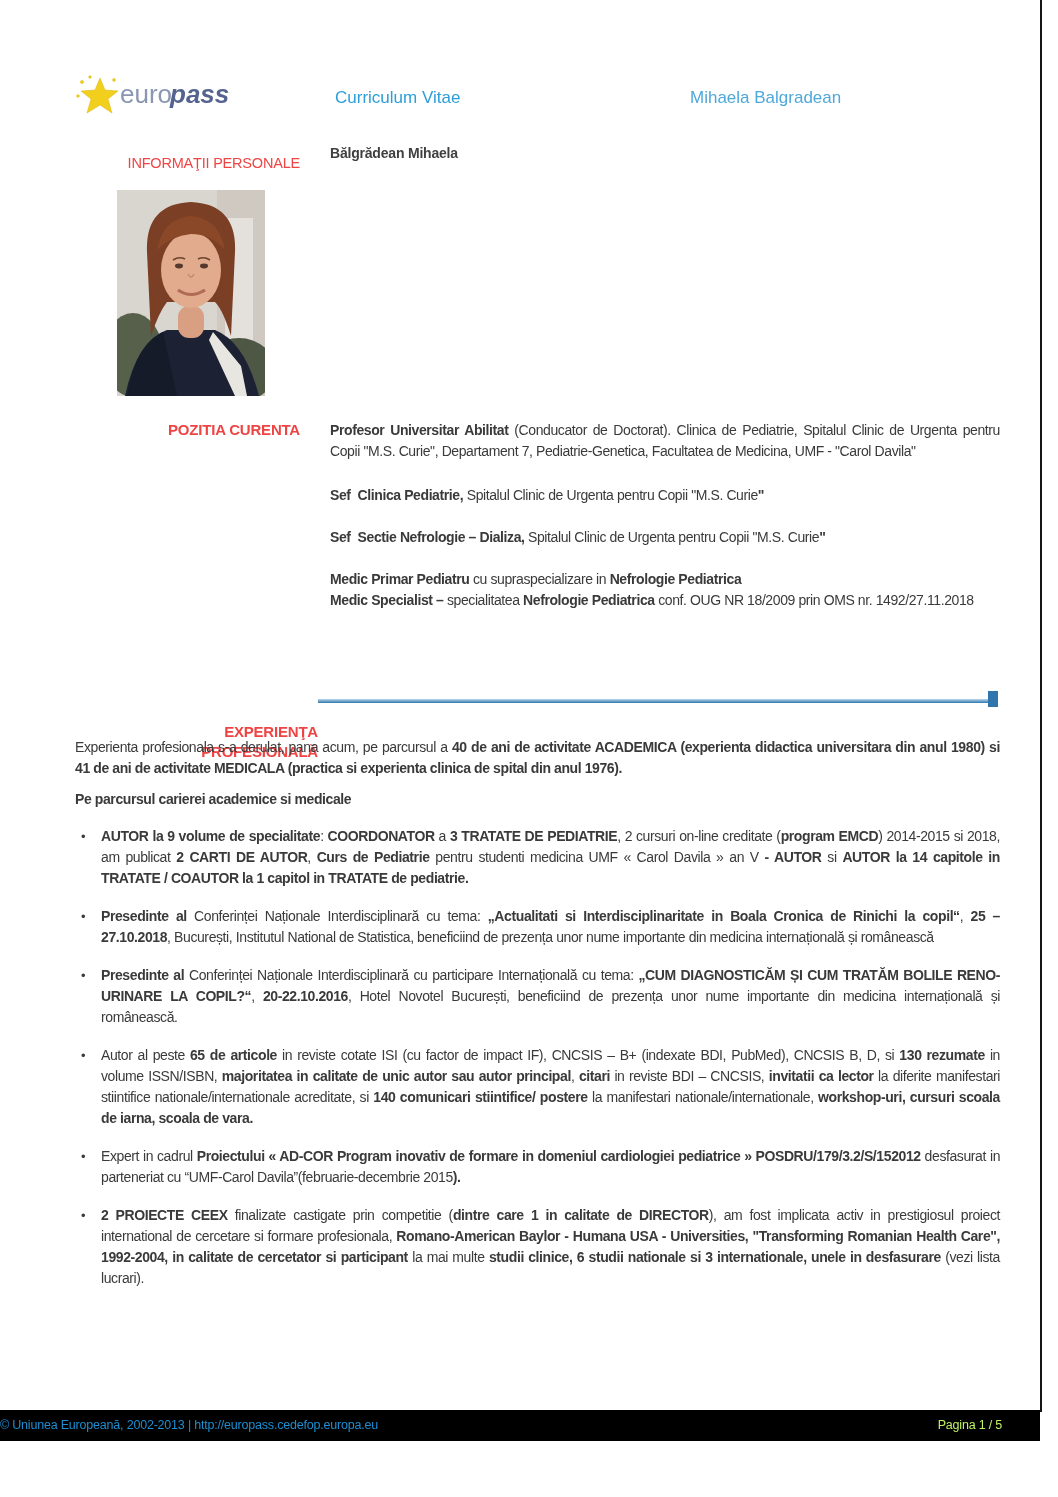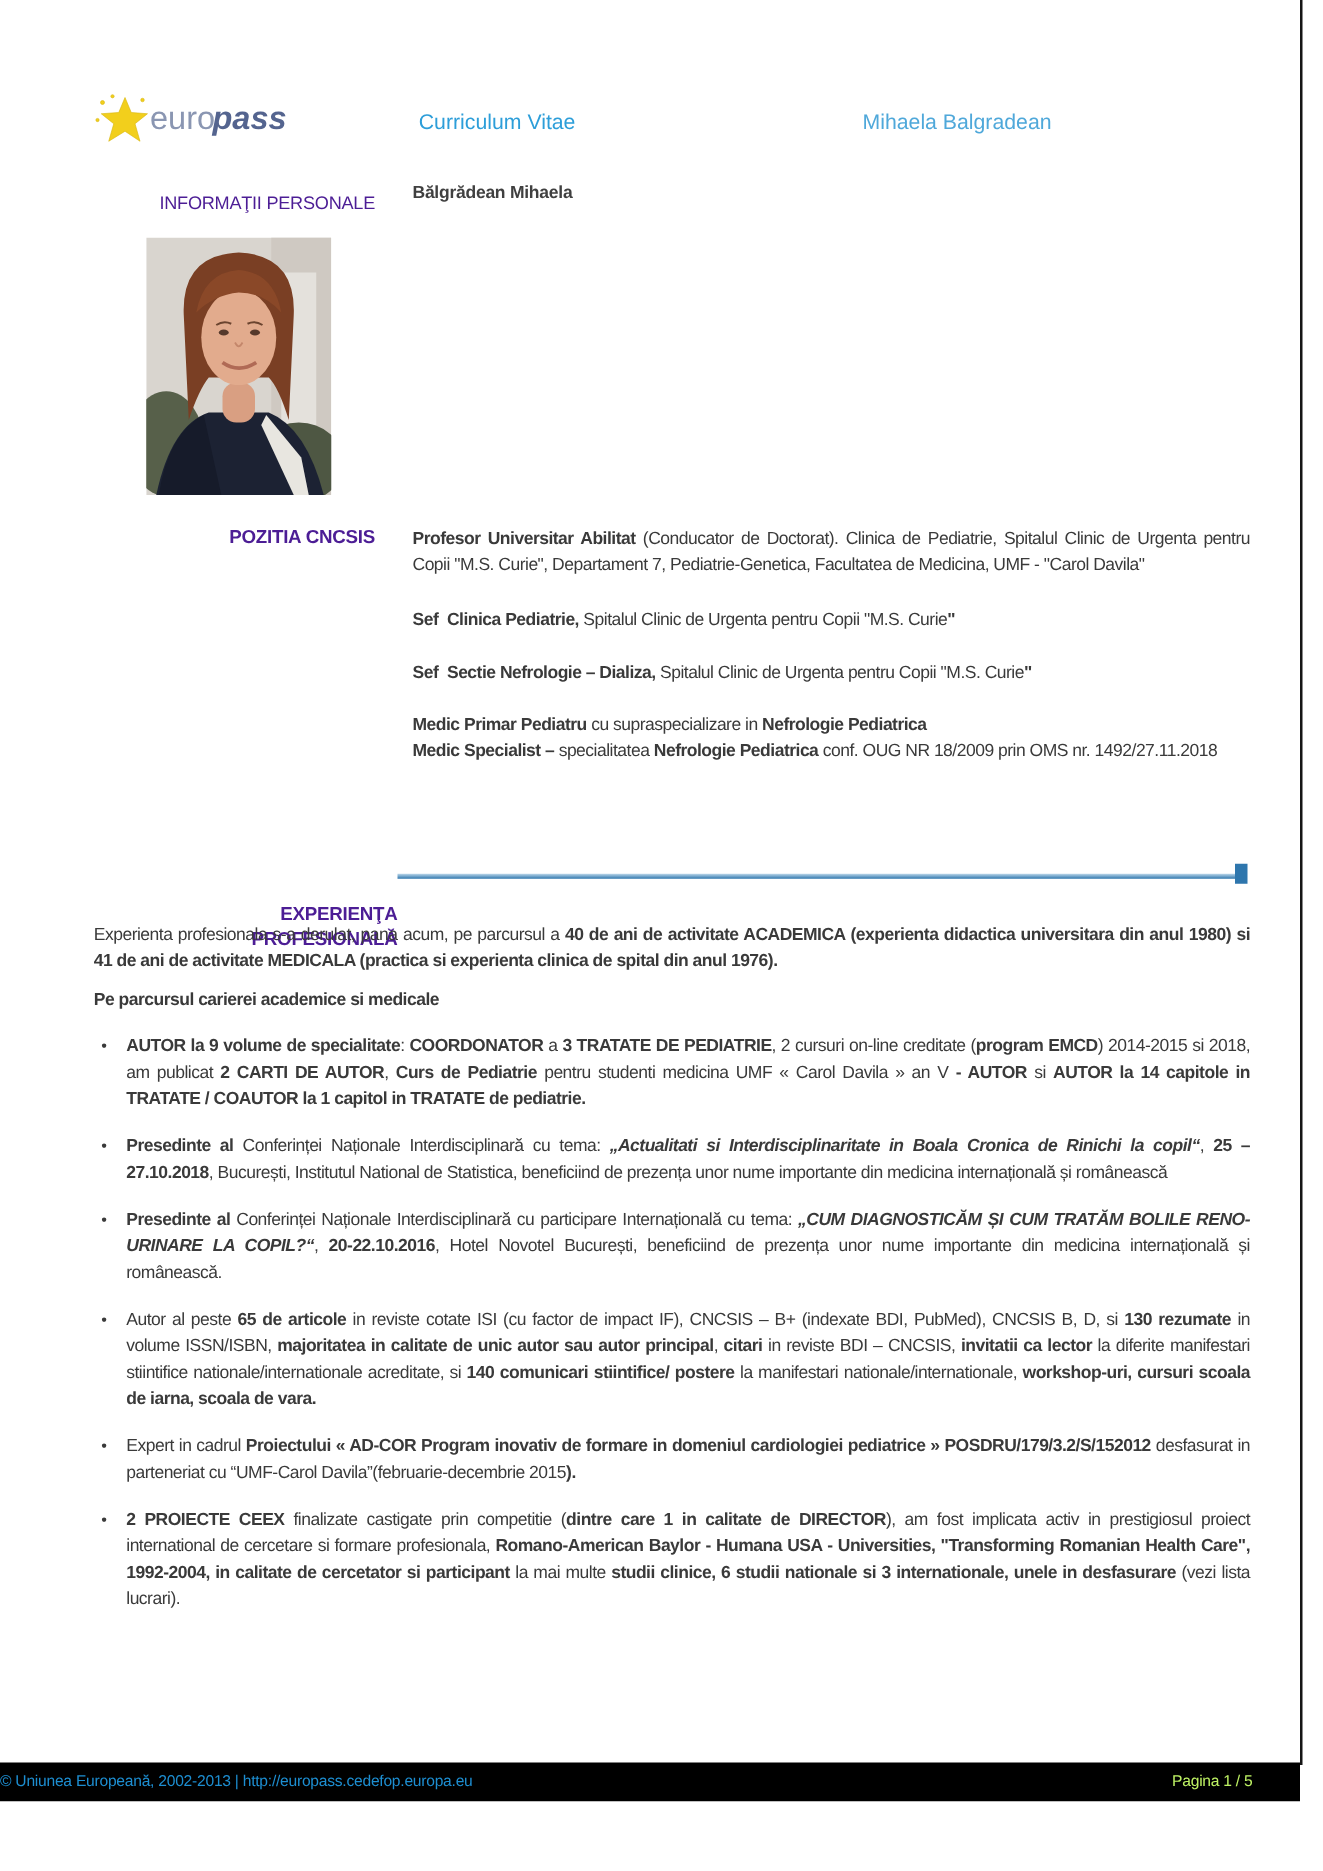--- a/index.html
+++ b/index.html
@@ -8,21 +8,21 @@
     font-family:"Liberation Sans",sans-serif;color:#3a3a3a;overflow:hidden;
   }
   .right-edge{position:absolute;left:1040px;top:0;width:2px;height:1412px;background:#151515;}
 
   
   .logo{position:absolute;left:70px;top:70px;}
   .doc-title{position:absolute;left:335px;top:88px;font-size:17px;color:#2d9ed9;}
   .person-name{position:absolute;left:690px;top:88px;width:310px;font-size:17px;color:#4fa8da;}
 
   
-  .side-label{position:absolute;left:0;width:300px;text-align:right;color:#4c1d95;}
+  .side-label{position:absolute;left:0;width:300px;text-align:right;color:#ef4444;}
   #personal-label{top:155px;font-size:14.5px;letter-spacing:-0.2px;}
   #position-label{top:421px;font-size:15px;font-weight:bold;letter-spacing:-0.2px;}
   #exp-label{top:722px;width:305px;font-size:15px;font-weight:bold;line-height:20px;letter-spacing:-0.2px;padding-left:13px;}
 
   .person-heading{position:absolute;left:330px;top:145px;font-size:14px;font-weight:bold;color:#404040;letter-spacing:-0.2px;}
 
   .photo{position:absolute;left:117px;top:190px;width:148px;height:206px;}
 
   
   .pos-content{position:absolute;left:330px;top:420px;width:670px;}
@@ -37,21 +37,21 @@
 
   
   .body-col{position:absolute;left:75px;top:737px;width:925px;}
   .subheading{font-size:14px;line-height:21px;letter-spacing:-0.4px;font-weight:bold;margin:10px 0 0 0;}
   ul.bullets{list-style:none;margin:16px 0 0 0;padding:0;}
   ul.bullets li{position:relative;padding-left:26px;margin-bottom:17px;
     font-size:14px;line-height:21px;letter-spacing:-0.4px;text-align:justify;}
   ul.bullets .dot{position:absolute;left:6px;top:0;font-size:13px;}
 
   .b{font-weight:bold;}
-  .i{font-style:italic;}
+  .i{}
 
   
   .footer{position:absolute;left:0;top:1410px;width:1040px;height:31px;background:#000;}
   .footer-copy{position:absolute;left:0;top:8px;width:100%;color:#1d8ed1;font-size:12.5px;letter-spacing:-0.2px;}
   .footer-page{position:absolute;right:38px;top:8px;color:#bef264;font-size:12.5px;letter-spacing:-0.2px;}
 </style>
 </head>
 <body>
 
 <div class="page">
@@ -91,21 +91,21 @@
       <path d="M40 60 Q46 28 74 26 Q102 28 108 60 Q94 44 74 44 Q54 46 40 60 Z" fill="#8a4828"></path>
       <ellipse cx="62" cy="76" rx="4" ry="2.4" fill="#55392c"></ellipse>
       <ellipse cx="87" cy="76" rx="4" ry="2.4" fill="#55392c"></ellipse>
       <path d="M56 70 Q62 66 68 69" stroke="#6b442f" stroke-width="1.6" fill="none"></path>
       <path d="M81 69 Q87 66 93 70" stroke="#6b442f" stroke-width="1.6" fill="none"></path>
       <path d="M71 84 Q74 90 77 84" stroke="#c4876b" stroke-width="1.4" fill="none"></path>
       <path d="M61 100 Q74 109 88 100" stroke="#b06a55" stroke-width="3" fill="none"></path>
     </svg>
   </div>
 
-  <div class="side-label" id="position-label">POZITIA CNCSIS</div>
+  <div class="side-label" id="position-label">POZITIA CURENTA</div>
   <div class="pos-content">
     <p class="para gap-lg"><span class="b">Profesor Universitar Abilitat </span><span>(Conducator de Doctorat). Clinica de Pediatrie, Spitalul Clinic de Urgenta pentru Copii "M.S. Curie", Departament 7, Pediatrie-Genetica, Facultatea de Medicina, UMF - "Carol Davila"</span></p>
     <p class="para"><span class="b">Sef&nbsp; Clinica Pediatrie, </span><span>Spitalul Clinic de Urgenta pentru Copii "M.S. Curie</span><span class="b">"</span></p>
     <p class="para"><span class="b">Sef&nbsp; Sectie Nefrologie – Dializa, </span><span>Spitalul Clinic de Urgenta pentru Copii "M.S. Curie</span><span class="b">"</span></p>
     <p class="para tight"><span class="b">Medic Primar Pediatru</span><span>  cu supraspecializare in </span><span class="b">Nefrologie Pediatrica</span></p>
     <p class="para"><span class="b">Medic Specialist – </span><span>specialitatea </span><span class="b">Nefrologie Pediatrica</span><span> conf. OUG NR 18/2009 prin OMS nr. 1492/27.11.2018</span></p>
   </div>
 
   <div class="side-label" id="exp-label">
     <div>EXPERIENŢA</div>

